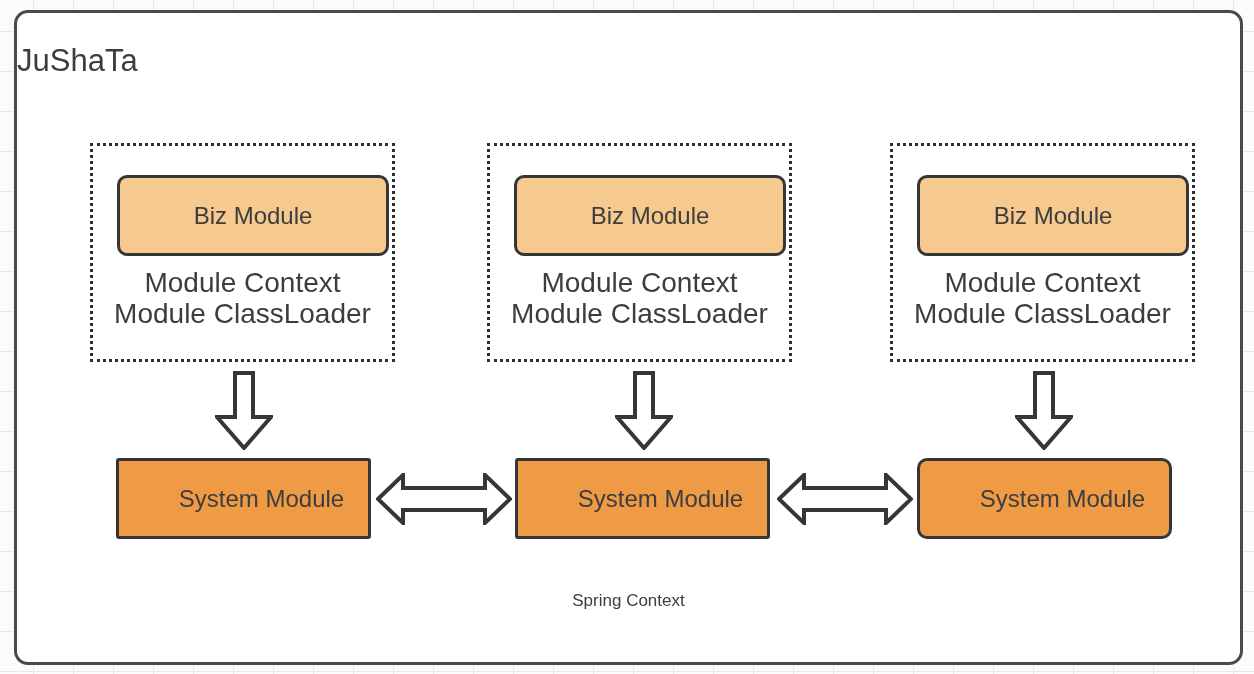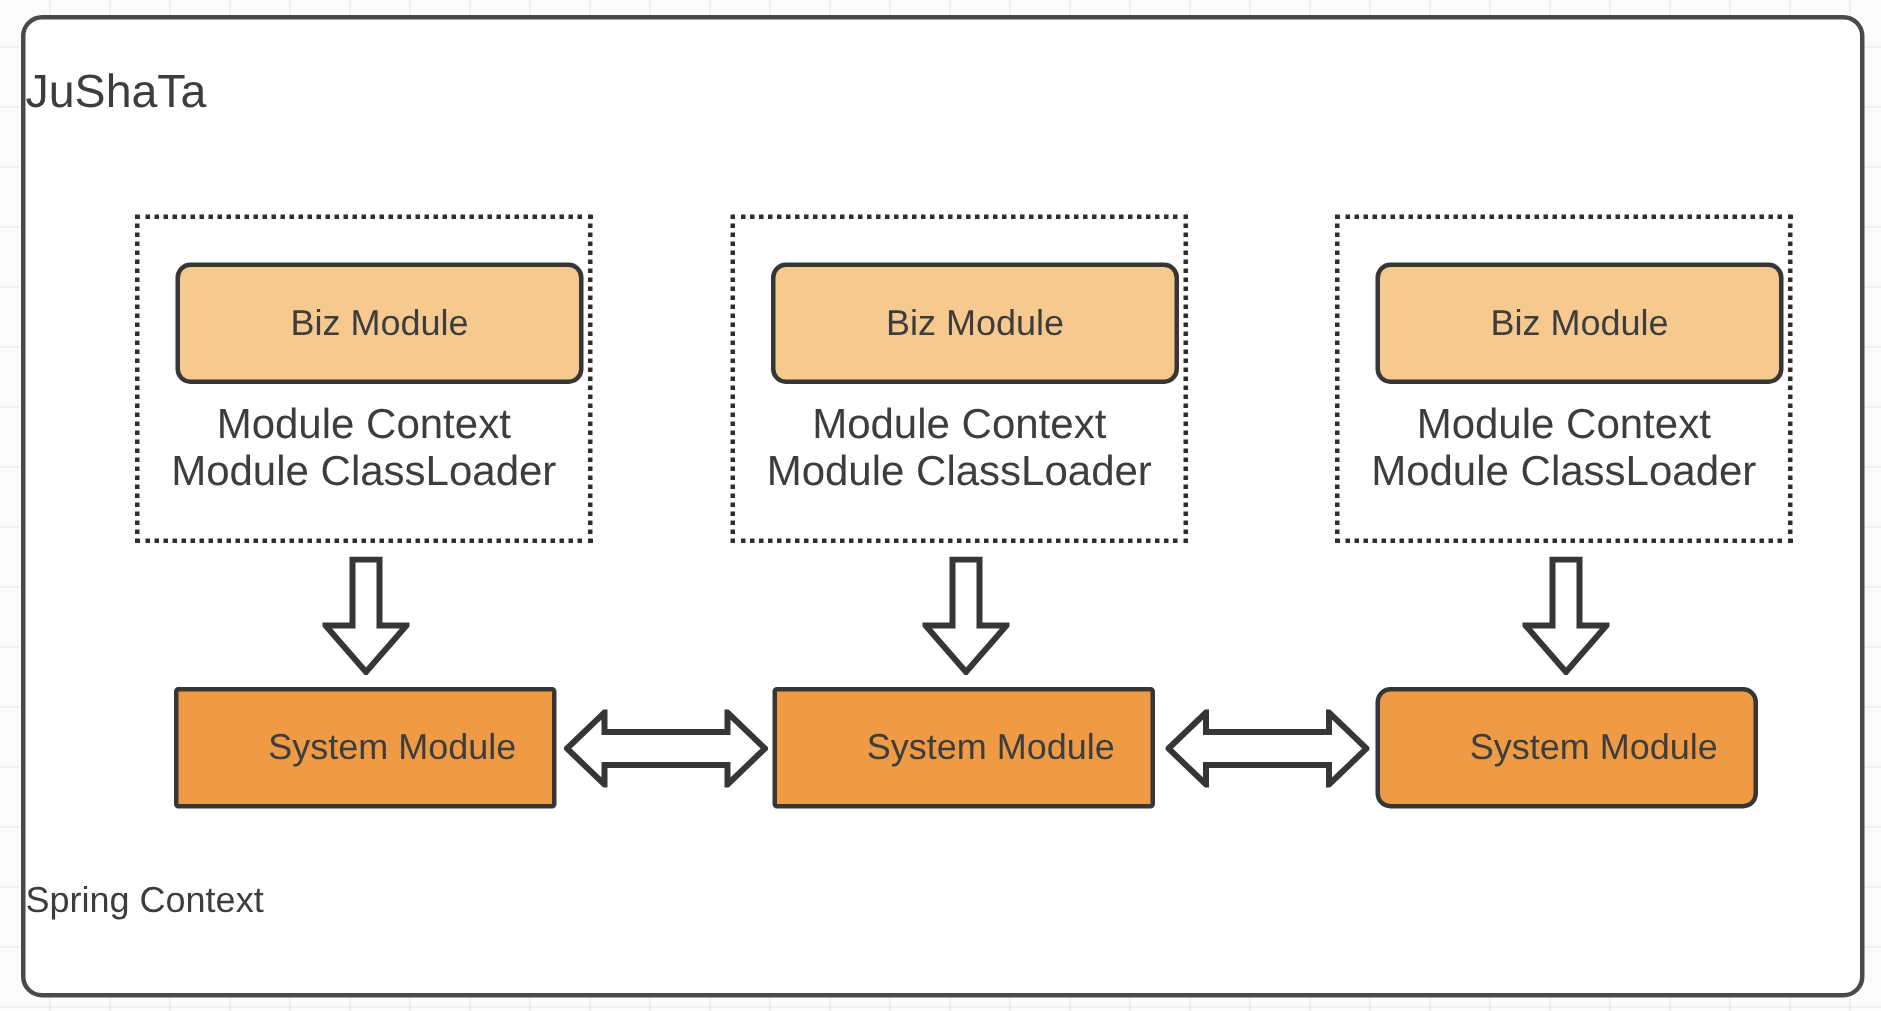--- a/index.html
+++ b/index.html
@@ -94,21 +94,22 @@
   .h-arrow.h1{left:760px;}
   .arrow-shape{
     fill:#ffffff;
     stroke:var(--shape-stroke);
     stroke-width:4;
     stroke-linejoin:miter;
   }
   .footer-lines{
     position:absolute;
     left:0;top:572px;width:100%;
-    font-size:24px;
+    text-align:center;
+    font-size:17px;
     line-height:32px;
   }
 </style>
 </head>
 <body>
 
 <div class="frame">
 
   <div class="title">JuShaTa</div>
 

